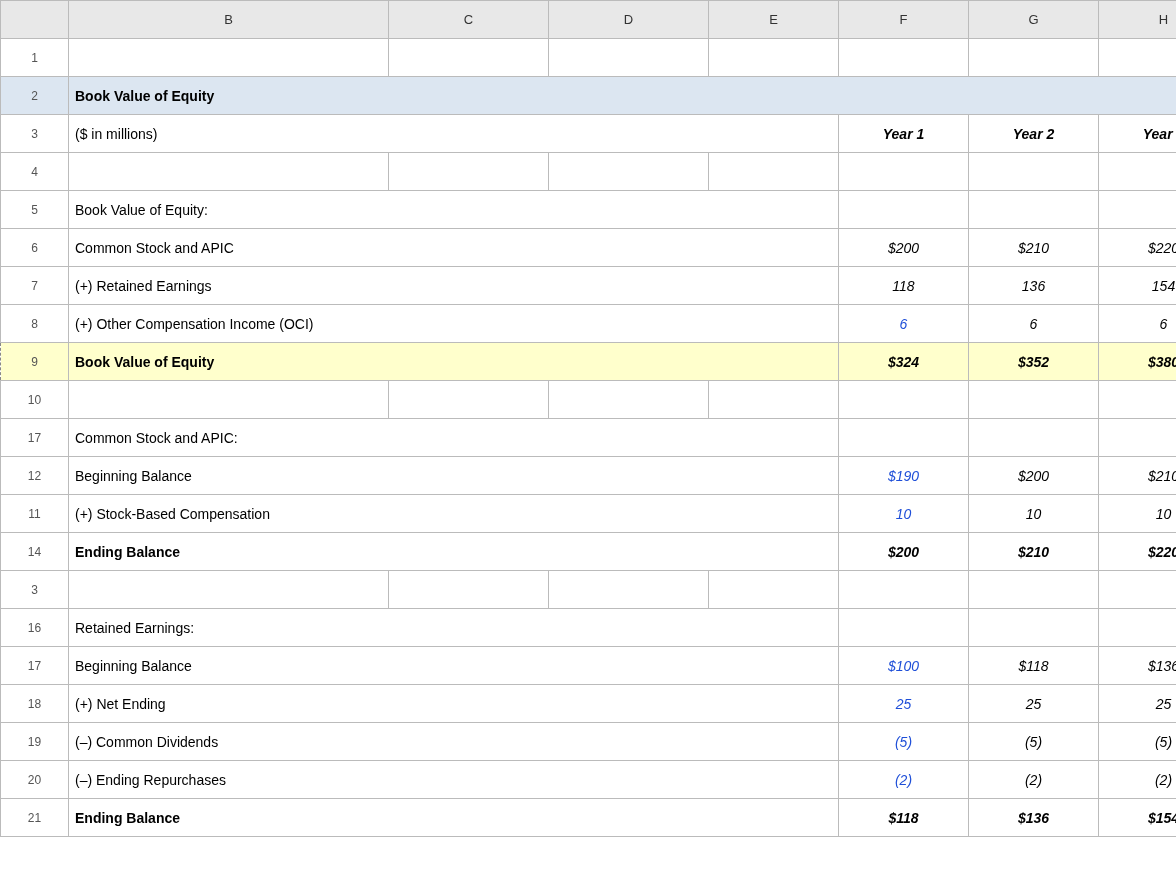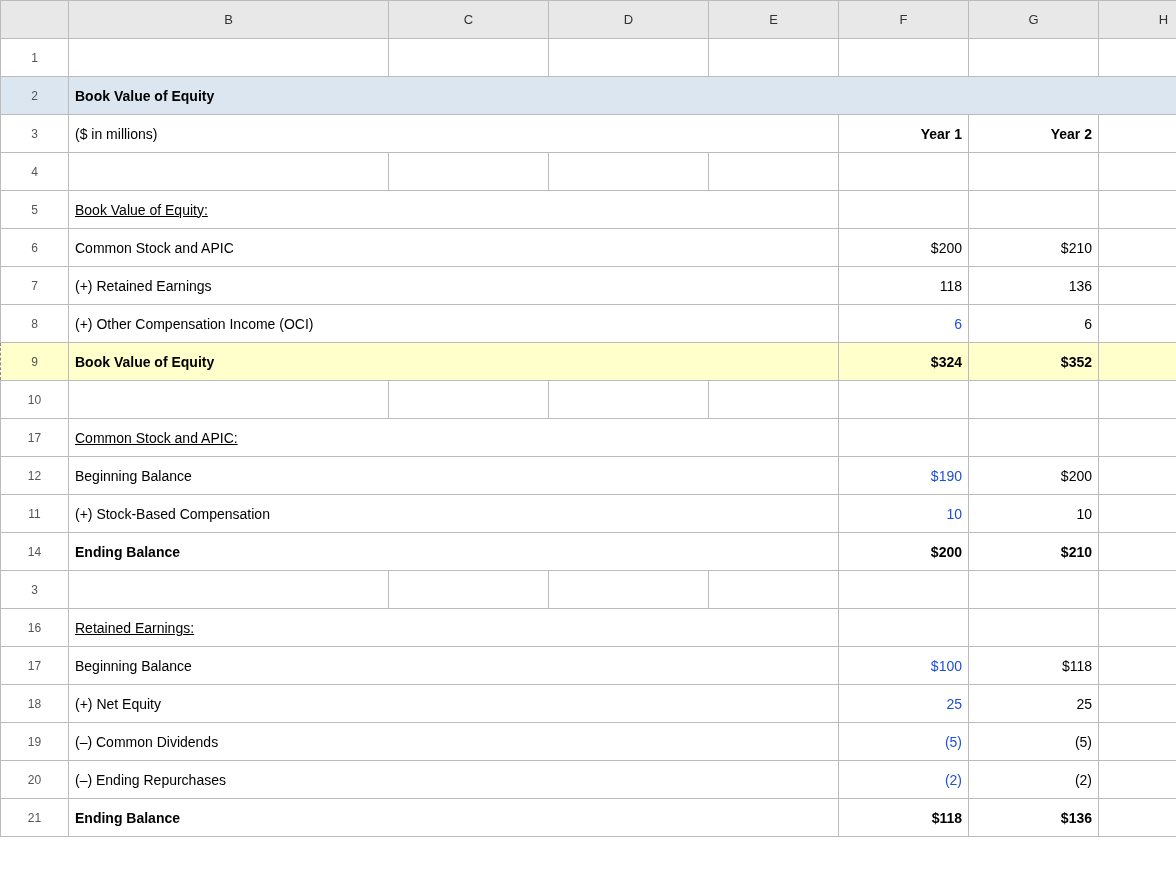--- a/index.html
+++ b/index.html
@@ -58,31 +58,31 @@
       background: #fff;
     }
 
     
     .row-title td {
       background: #dce6f1;
     }
 
     
     .num {
-      text-align: right;
+      text-align: center;
+      font-style: italic;
     }
 
     
     .bold {
       font-weight: bold;
     }
 
     
     .underline {
-      text-decoration: underline;
     }
 
     
     .blue {
       color: #1f4fd8;
     }
 
     
     .blue-paren {
       color: #1f4fd8;
@@ -271,21 +271,21 @@
     <tr>
       <td class="row-number">17</td>
       <td colspan="4">Beginning Balance</td>
       <td class="num blue">$100</td>
       <td class="num">$118</td>
       <td class="num">$136</td>
     </tr>
 
     <tr>
       <td class="row-number">18</td>
-      <td colspan="4">(+) Net Equity</td>
+      <td colspan="4">(+) Net Ending</td>
       <td class="num blue">25</td>
       <td class="num">25</td>
       <td class="num">25</td>
     </tr>
 
     <tr>
       <td class="row-number">19</td>
       <td colspan="4">(–) Common Dividends</td>
       <td class="num blue-paren">(5)</td>
       <td class="num">(5)</td>

